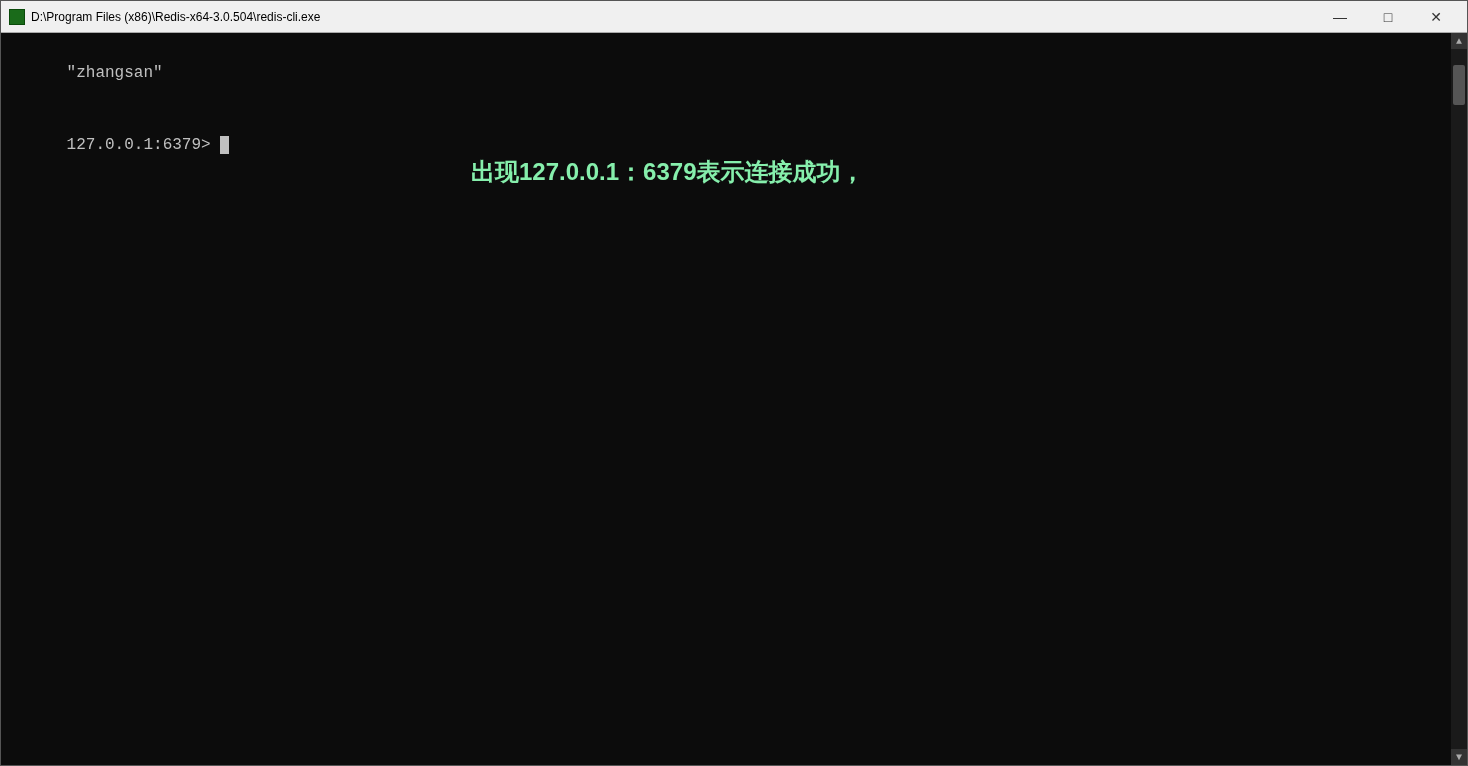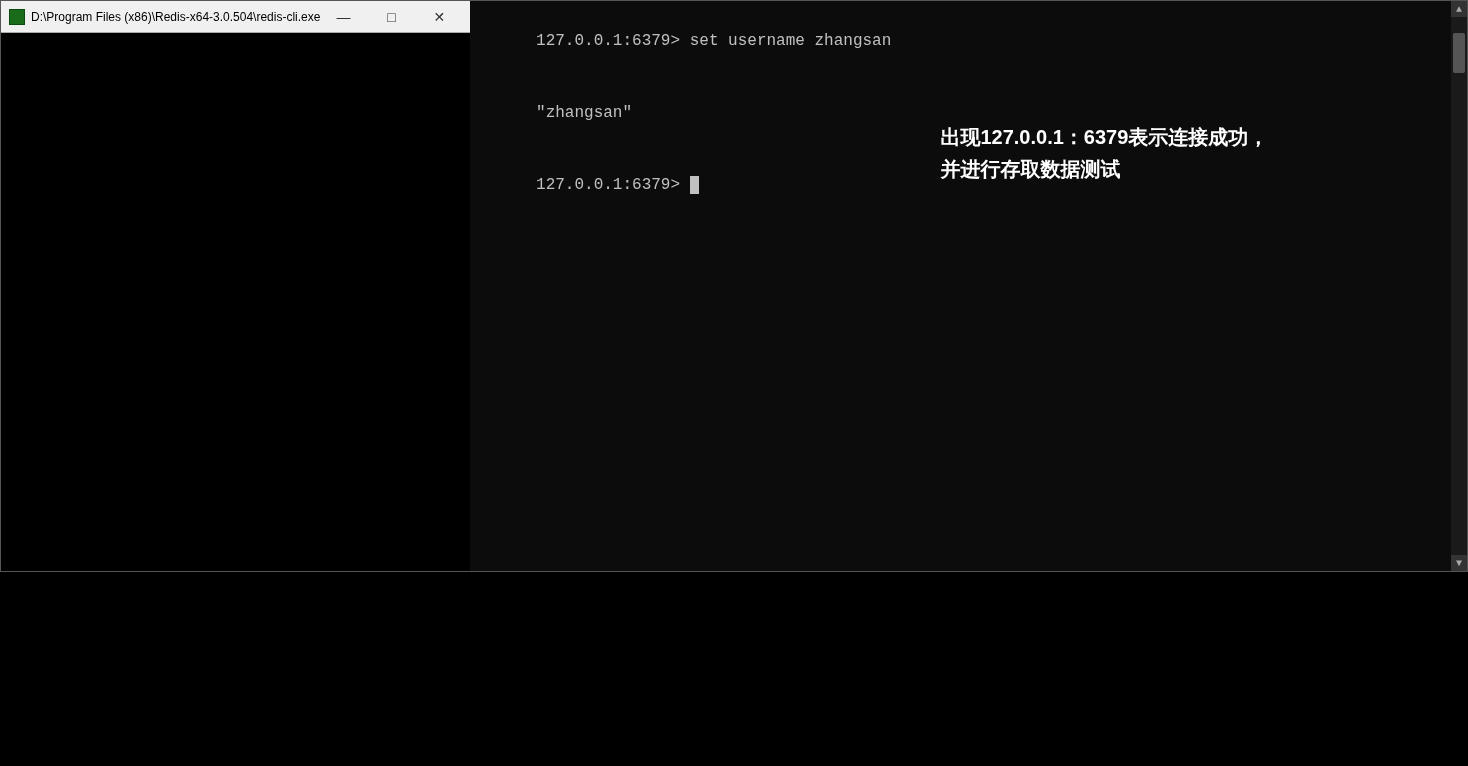--- a/index.html
+++ b/index.html
@@ -11,22 +11,23 @@
     body {
       width: 1468px;
       height: 766px;
       background: #000;
       font-family: 'Courier New', Courier, monospace;
       overflow: hidden;
     }
 
     .window {
       width: 1468px;
-      height: 572px;
+      height: 766px;
       display: flex;
+      flex-direction: column;
       border: 1px solid #555;
     }
 
     .title-bar {
       background: #f0f0f0;
       height: 32px;
       display: flex;
       align-items: center;
       padding: 0 8px;
       flex-shrink: 0;
@@ -85,23 +86,23 @@
     }
 
     .prompt {
       color: #c0c0c0;
     }
 
     .annotation {
       position: absolute;
       top: 120px;
       left: 470px;
-      color: #ffffff;
+      color: #86efac;
       font-family: 'Microsoft YaHei', 'SimHei', Arial, sans-serif;
-      font-size: 20px;
+      font-size: 24px;
       font-weight: bold;
       line-height: 1.6;
     }
 
     .scrollbar {
       position: absolute;
       right: 0;
       top: 0;
       bottom: 0;
       width: 16px;
@@ -154,37 +155,33 @@
     <span class="title-bar-text">D:\Program Files (x86)\Redis-x64-3.0.504\redis-cli.exe</span>
     <div class="title-bar-controls">
       <button class="title-bar-btn">—</button>
       <button class="title-bar-btn">□</button>
       <button class="title-bar-btn close">✕</button>
     </div>
   </div>
 
   <div class="terminal-body">
 
-    <span class="terminal-line">
-      <span class="prompt">127.0.0.1:6379&gt; </span><span>set username zhangsan</span>
-    </span>
 
 
 
     <span class="terminal-line">
       <span>"zhangsan"</span>
     </span>
 
     <span class="terminal-line">
       <span class="prompt">127.0.0.1:6379&gt; </span><span class="cursor"></span>
     </span>
 
     <div class="annotation">
       <div>出现127.0.0.1：6379表示连接成功，</div>
-      <div>并进行存取数据测试</div>
     </div>
 
     <div class="scrollbar">
       <div class="scrollbar-arrow">▲</div>
       <div class="scrollbar-thumb"></div>
       <div style="flex:1"></div>
       <div class="scrollbar-arrow">▼</div>
     </div>
 
   </div>

